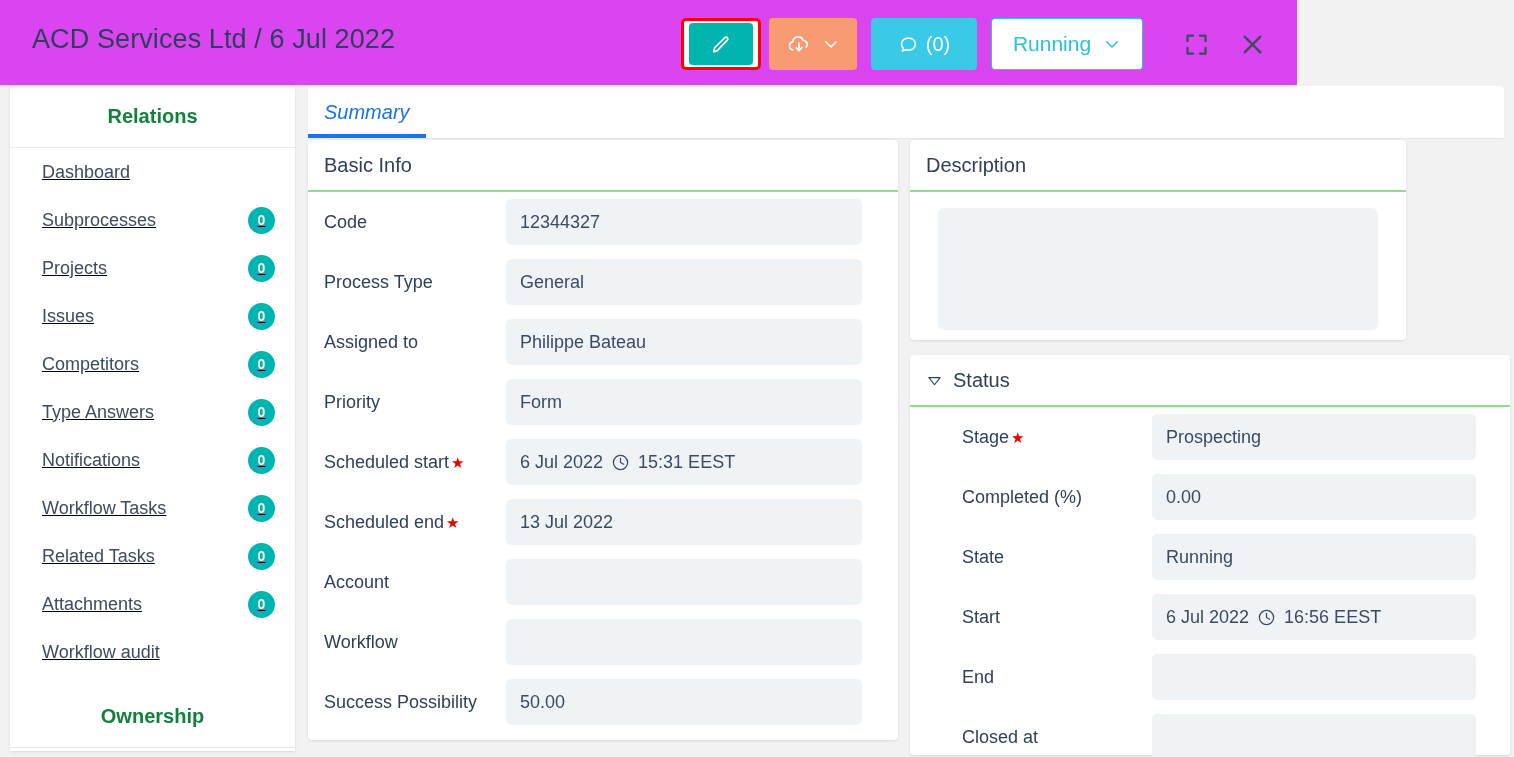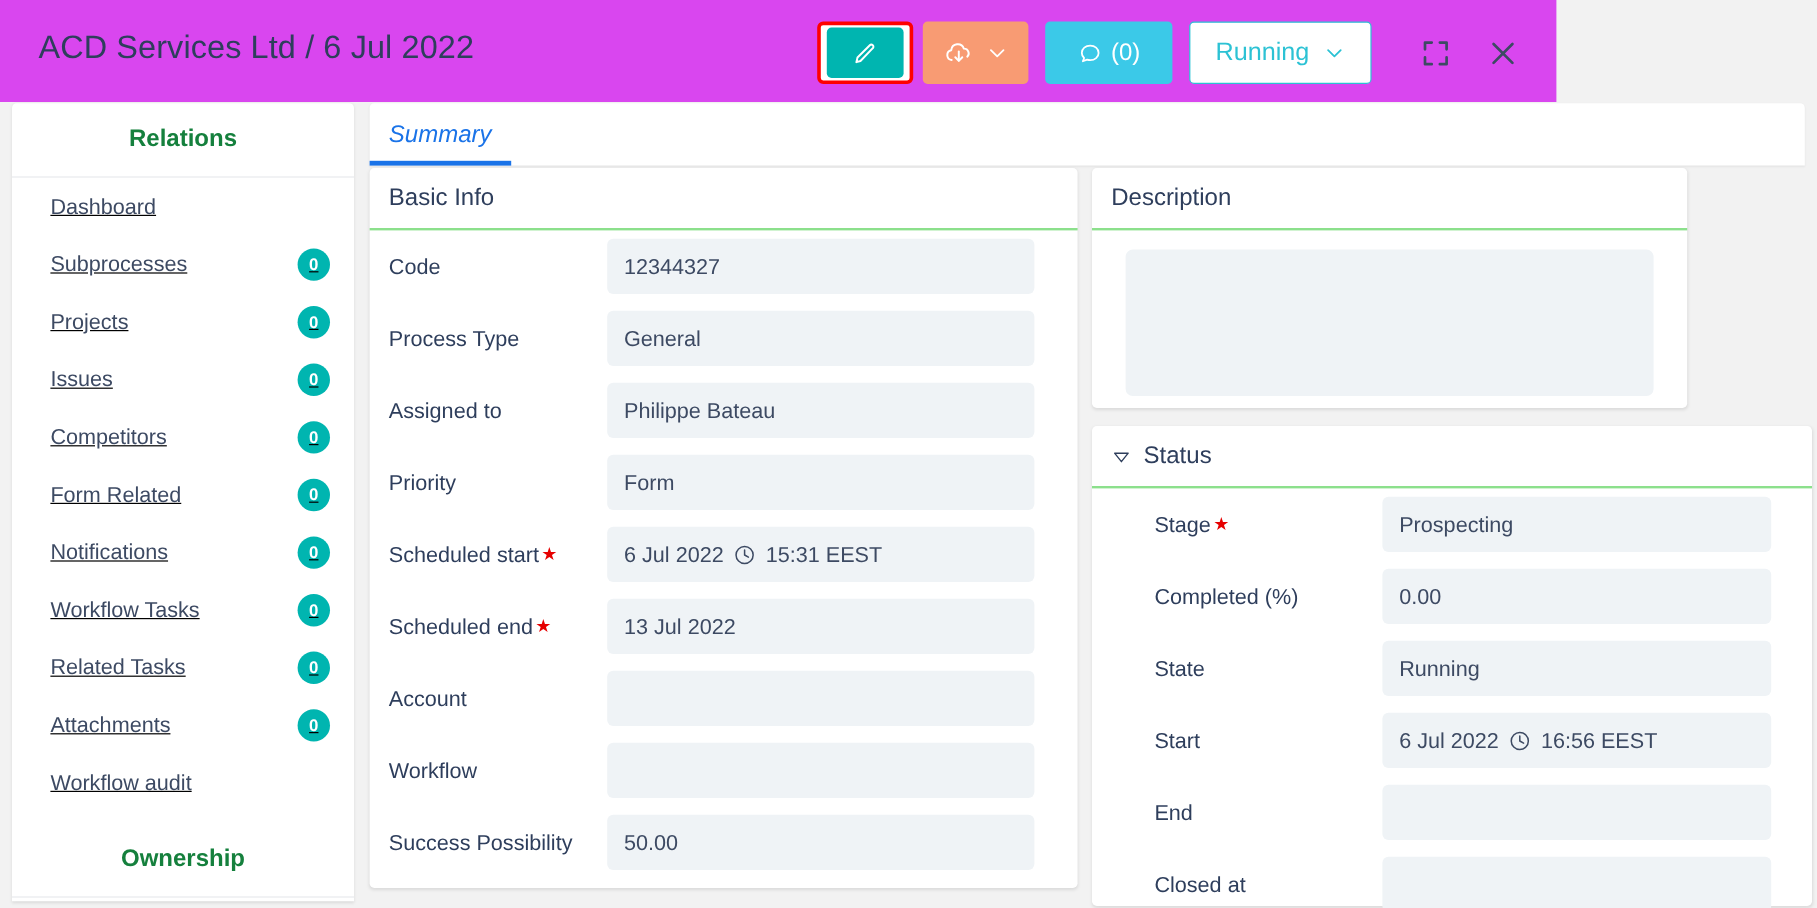--- a/index.html
+++ b/index.html
@@ -210,21 +210,21 @@
       </div>
       <div class="side-item">
         <span class="side-label">Issues</span>
         <span class="badge">0</span>
       </div>
       <div class="side-item">
         <span class="side-label">Competitors</span>
         <span class="badge">0</span>
       </div>
       <div class="side-item">
-        <span class="side-label">Form Related</span>
+        <span class="side-label">Type Answers</span>
         <span class="badge">0</span>
       </div>
       <div class="side-item">
         <span class="side-label">Notifications</span>
         <span class="badge">0</span>
       </div>
       <div class="side-item">
         <span class="side-label">Workflow Tasks</span>
         <span class="badge">0</span>
       </div>

